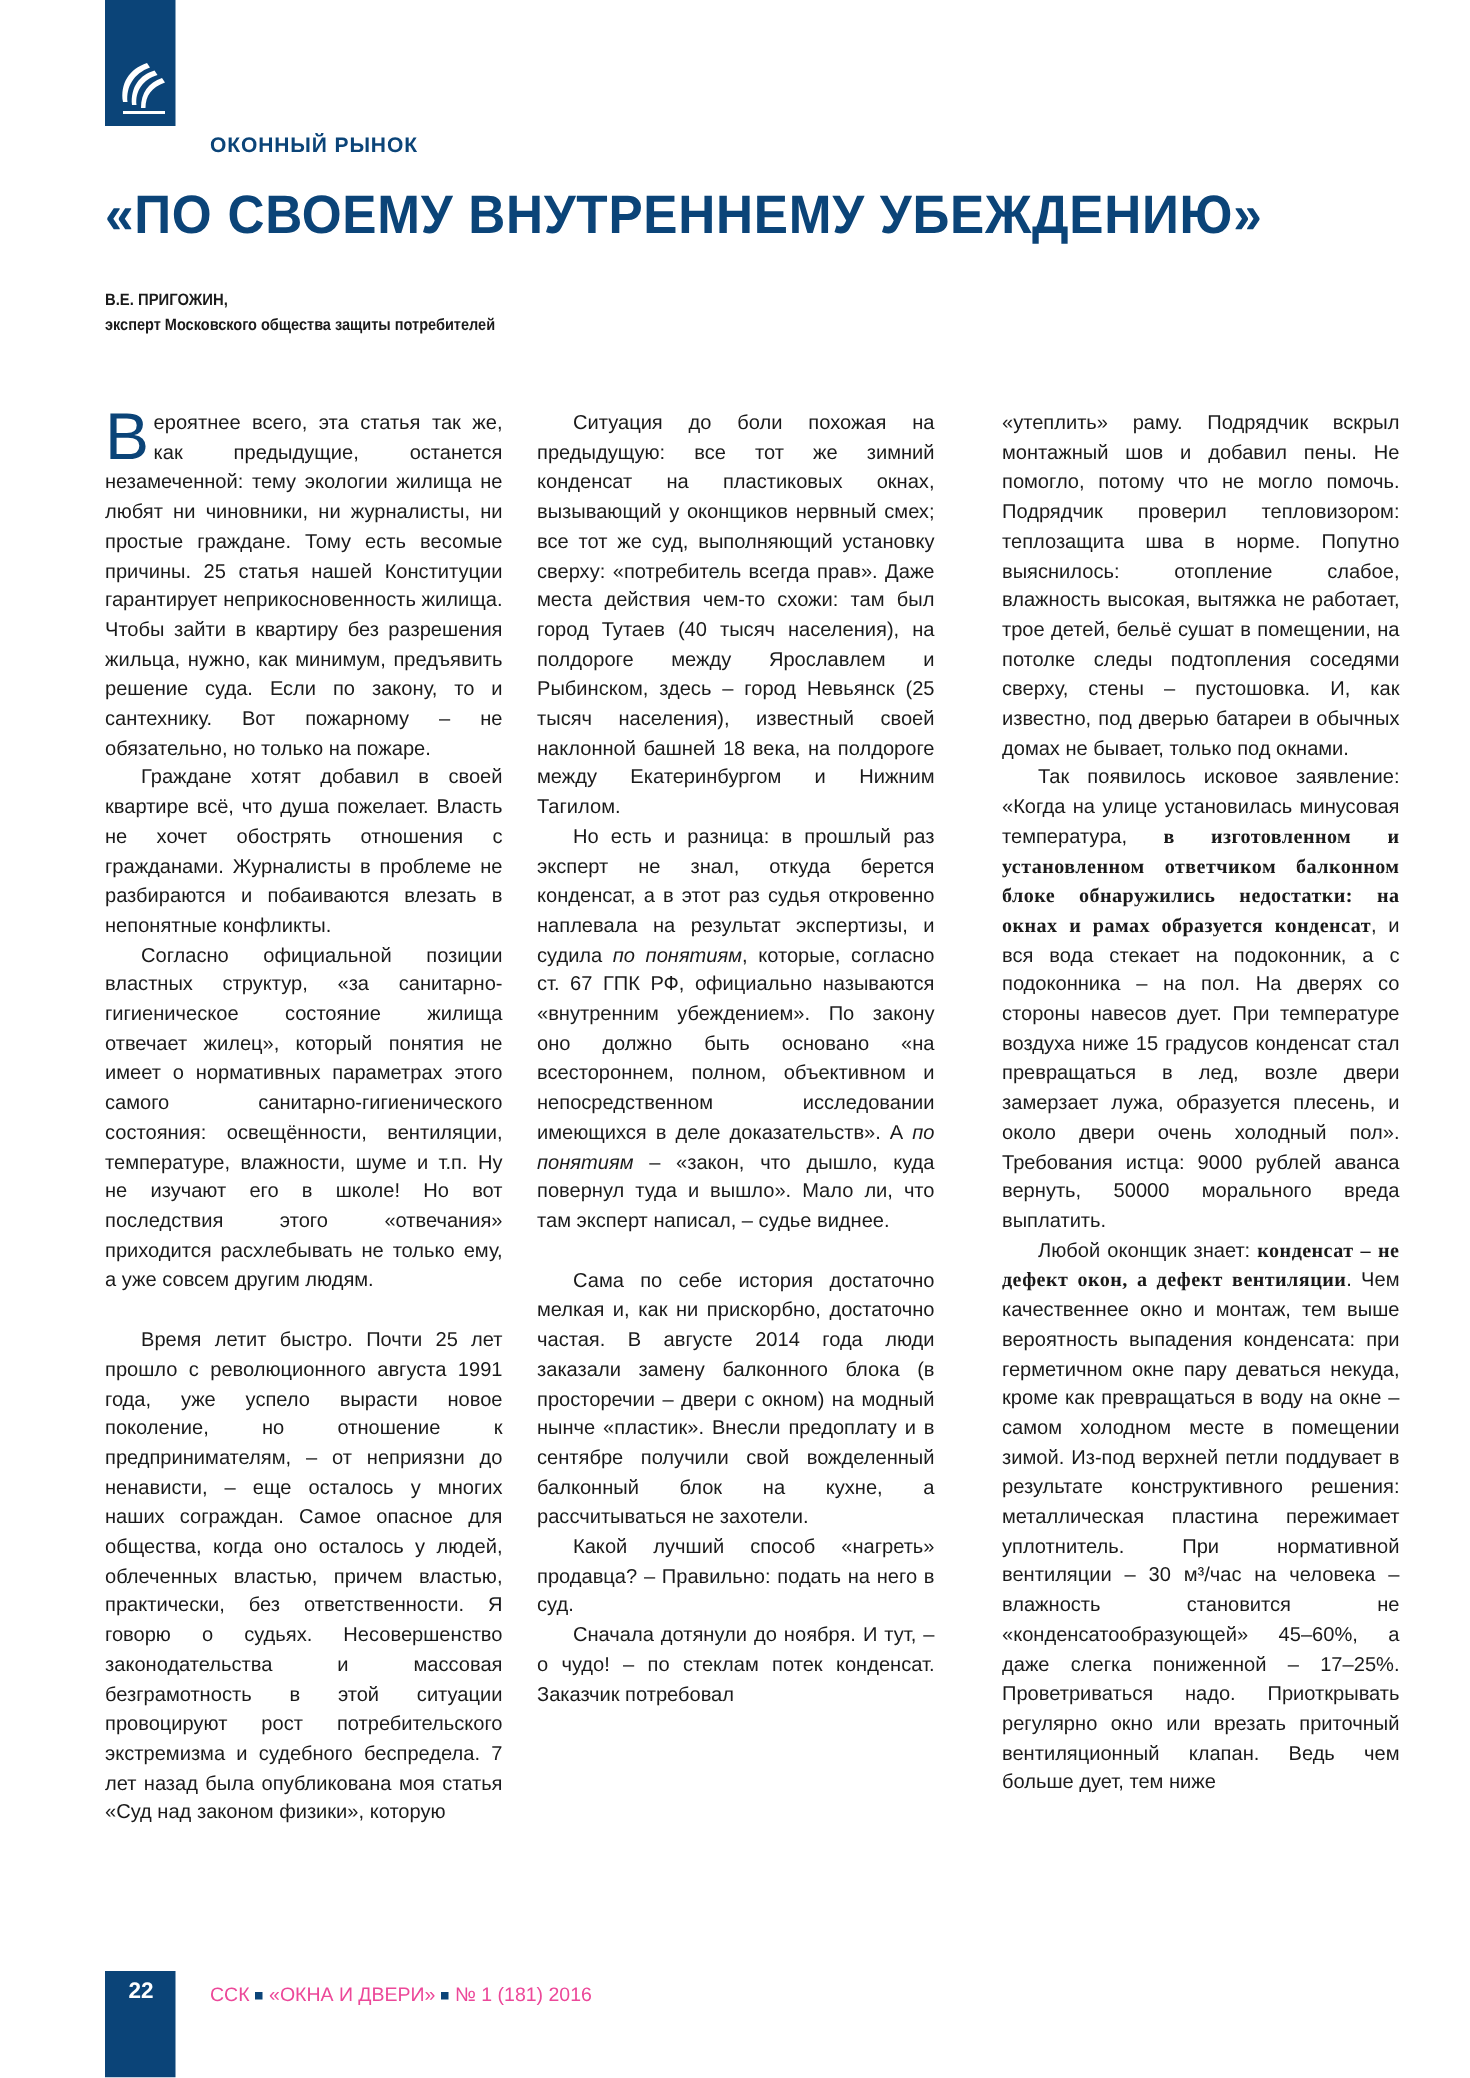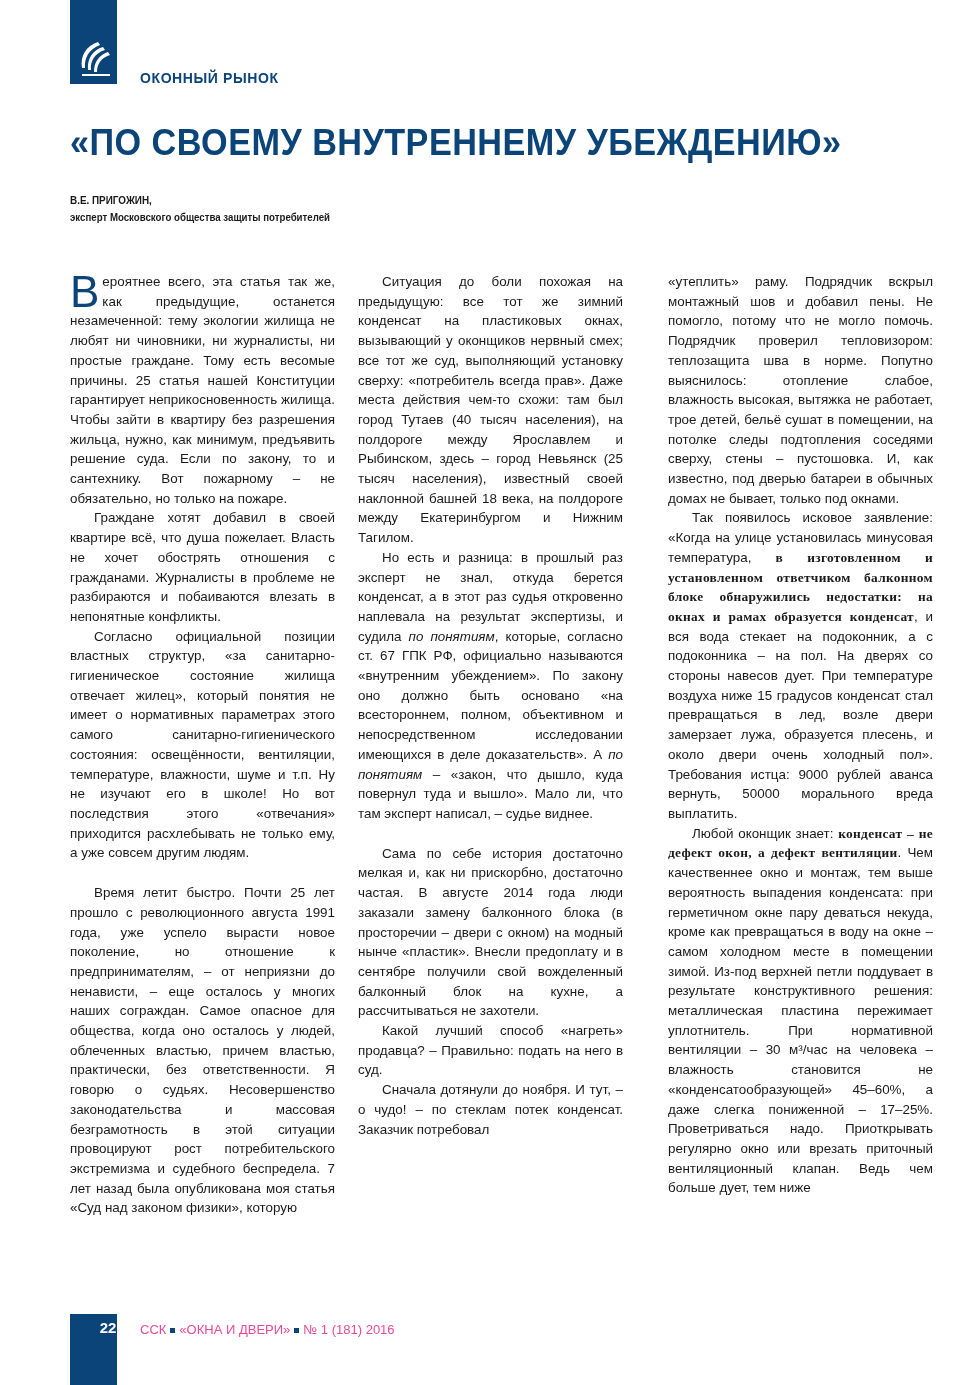--- a/index.html
+++ b/index.html
@@ -1,40 +1,40 @@
 <!DOCTYPE html>
 <html><head>
 <meta charset="utf-8">
 <style>
   html, body { margin: 0; padding: 0; background: #ffffff; }
   body { width: 980px; height: 1385px; position: relative; overflow: hidden;
          font-family: "Liberation Sans", sans-serif; color: #1a1a1a; }
   .top-bar { position: absolute; left: 70px; top: 0; width: 47px; height: 84px; background: #0b4478; }
   .logo { position: absolute; left: 76px; top: 38px; width: 36px; height: 42px; }
-  .section-label { position: absolute; left: 140px; top: 70px; font-size: 14px; font-weight: bold;
+  .section-label { position: absolute; left: 140px; top: 88px; font-size: 14px; font-weight: bold;
                    color: #0b4478; letter-spacing: 0.6px; }
   .title { position: absolute; left: 70px; top: 122px; width: 840px; font-size: 36px; font-weight: bold;
            color: #0b4478; letter-spacing: 0.5px; transform: scaleX(0.95); transform-origin: left; white-space: nowrap; }
   .author { position: absolute; left: 70px; top: 192px; font-size: 11px; font-weight: bold; line-height: 17px; }
   .author .name { display: block; transform: scaleX(0.9); transform-origin: left; }
   .author .role { display: block; transform: scaleX(0.88); transform-origin: left; }
   .col { position: absolute; top: 272px; width: 265px; font-size: 13.4px; line-height: 19.7px;
          text-align: justify; hyphens: manual; }
   .col1 { left: 70px; }
   .col2 { left: 358px; }
   .col3 { left: 668px; }
   .col p { margin: 0; text-indent: 24px; }
   .col p.noindent { text-indent: 0; }
   .col p.gap { margin-top: 20px; }
   .dropcap { float: left; font-size: 44px; line-height: 36px; color: #0b4478; margin: 2px 3px 0 0; font-weight: normal; }
   .col b { font-weight: bold; letter-spacing: 0.3px; font-family: Liberation Serif, serif; }
   .col i { font-style: italic; }
   .footer-bar { position: absolute; left: 70px; top: 1314px; width: 47px; height: 71px; background: #0b4478; }
   .page-num { position: absolute; left: 70px; top: 1319px; width: 48px; text-align: center; color: #fff;
-              font-size: 15px; font-weight: bold; padding-left: 14px; }
+              font-size: 15px; font-weight: bold; }
   .footer-text { position: absolute; left: 140px; top: 1322px; font-size: 13px; color: #ec4899; white-space: nowrap; }
   .footer-text .sep { display: inline-block; width: 5px; height: 5px; background: #0b4478; margin: 0 4px; vertical-align: middle; }
 </style>
 </head>
 <body>
 
 <div class="top-bar"></div>
 <svg class="logo" viewBox="0 0 36 42">
   <path d="M22 4 C10 8 4 18 6 30 L9 30 C8 20 13 11 24 7 Z" fill="#ffffff"></path>
   <path d="M27 9 C17 12 11 20 12 32 L15 32 C14 23 19 15 29 12 Z" fill="#ffffff"></path>

